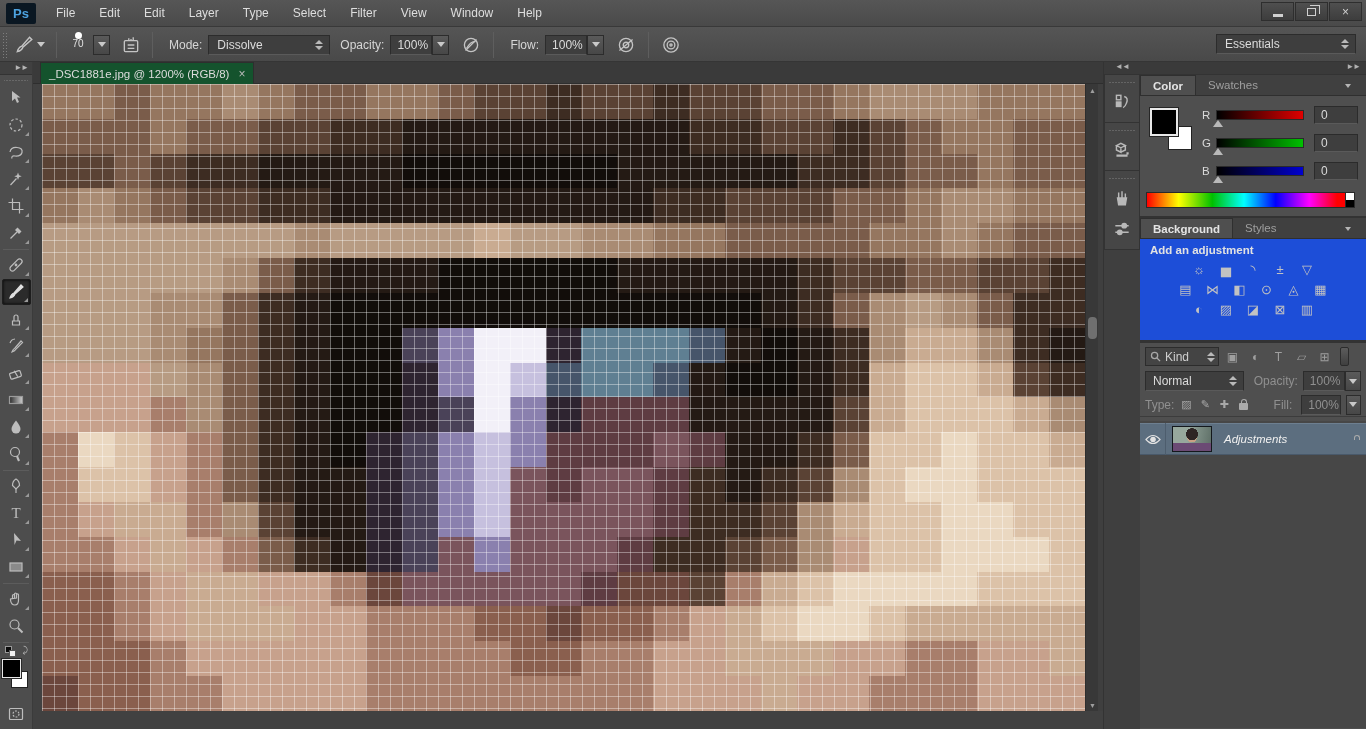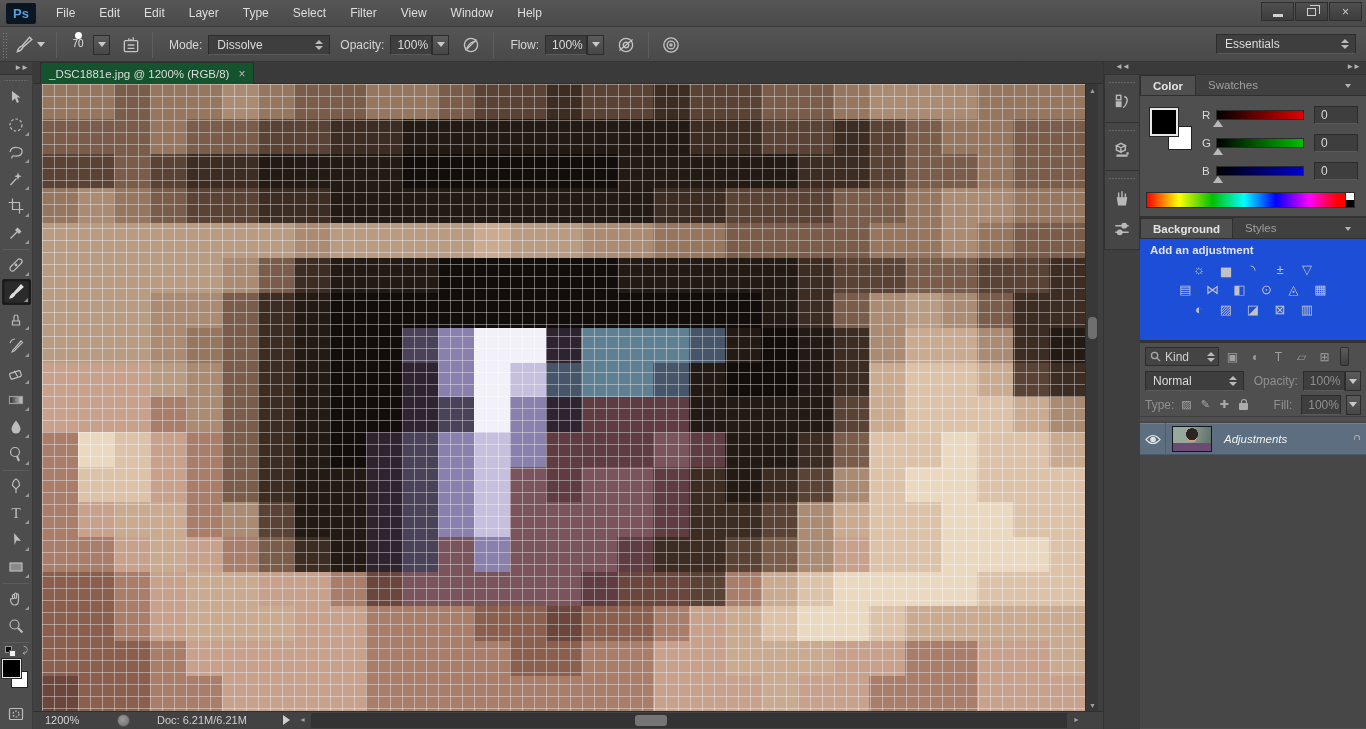--- a/index.html
+++ b/index.html
@@ -997,31 +997,20 @@
       <div id="grid-overlay"></div>
     </div>
 
     <div id="vscroll">
       <span class="scroll-arrow" style="top:0">▲</span>
       <div id="vthumb"></div>
       <span class="scroll-arrow" style="bottom:0">▼</span>
     </div>
     <div id="dock-filler"></div>
 
-    <div id="statusbar">
-      <span id="zoom-field">1200%</span>
-      <span id="status-icon"></span>
-      <span id="doc-size">Doc: 6.21M/6.21M</span>
-      <span id="status-flyout"></span>
-      <span id="hscroll-left">◄</span>
-      <div id="hscroll-track">
-        <div id="hthumb"></div>
-      </div>
-      <span id="hscroll-right">►</span>
-    </div>
   </div>
 
   <div id="dock-collapsed">
     <div id="dock-header-left">◄◄</div>
     <div class="dock-group">
       <div class="grip-h"></div>
       <div class="dock-icon">
         <svg width="20" height="20" viewBox="0 0 18 18">
             <rect x="4" y="3" width="4" height="4"></rect>
             <rect x="4" y="9" width="4" height="4" fill="#b9b9b9"></rect>

